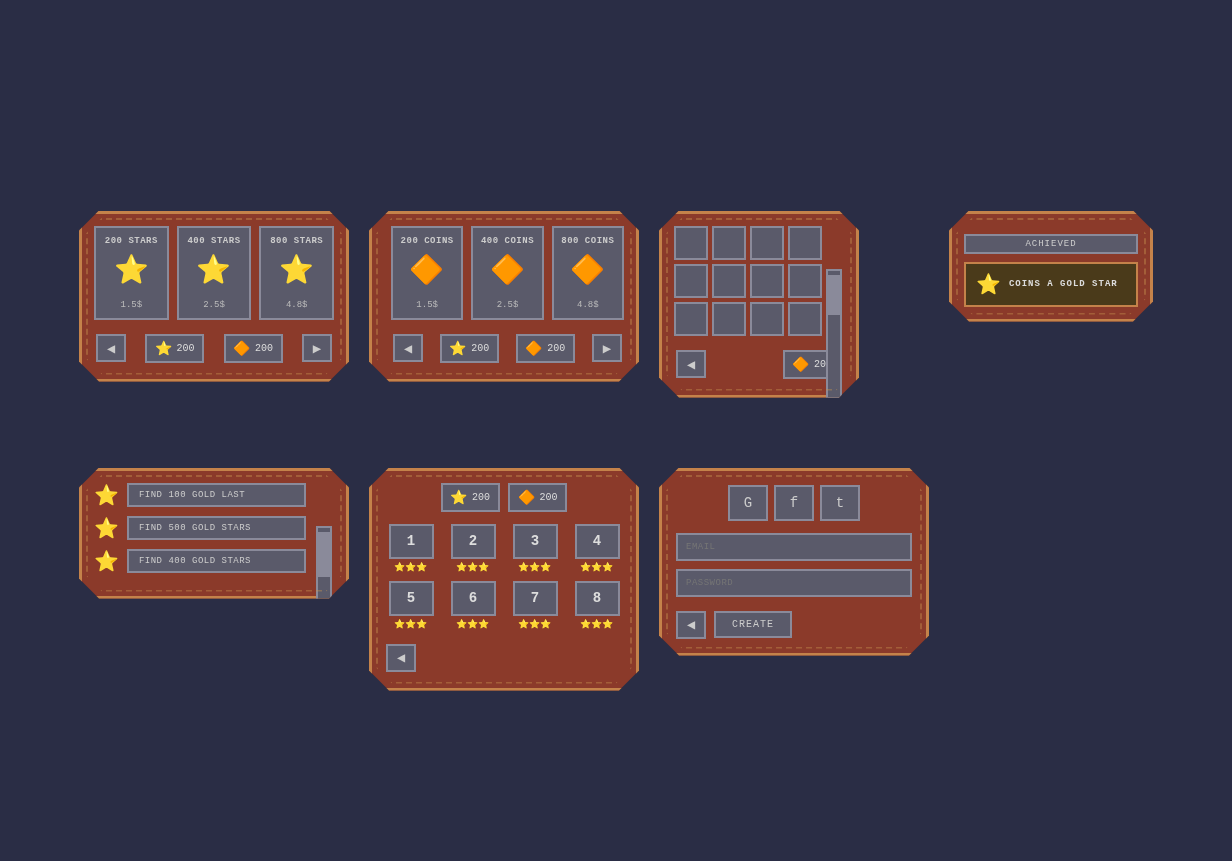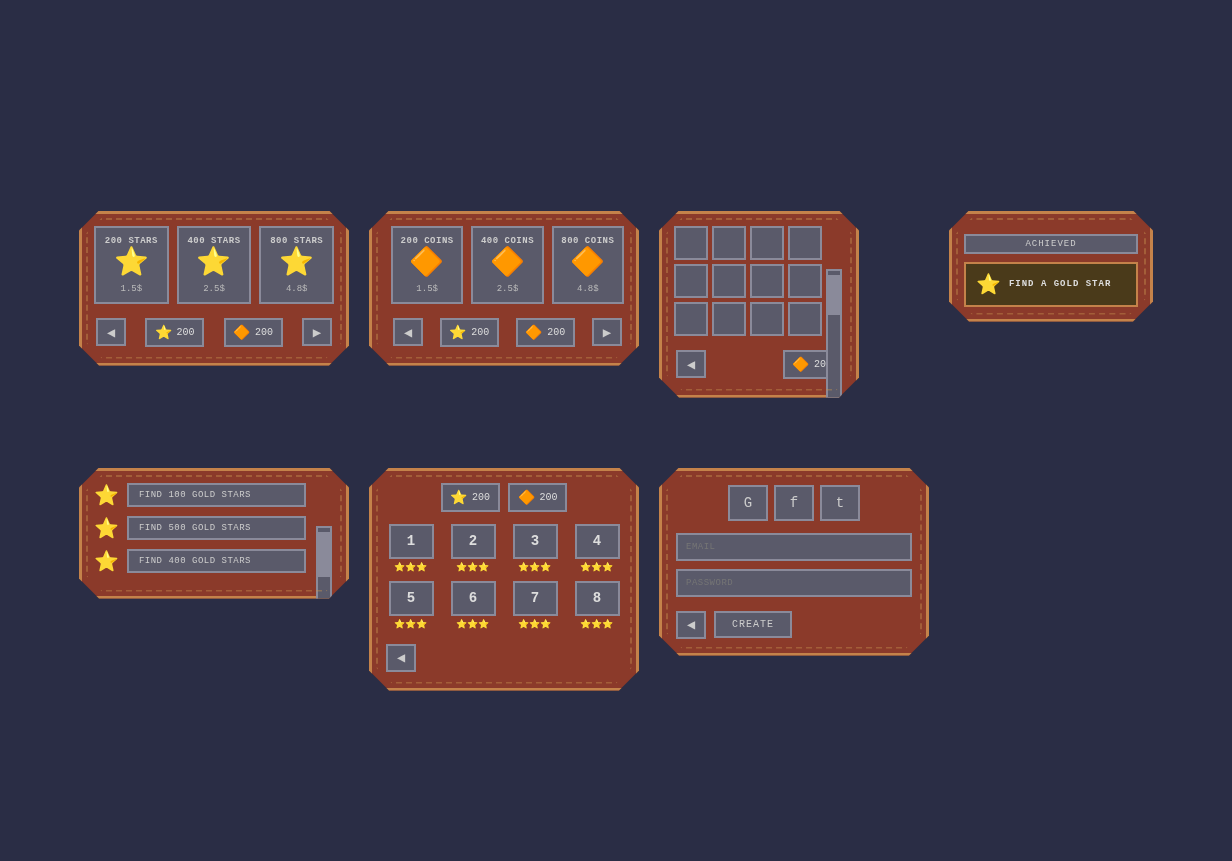--- a/index.html
+++ b/index.html
@@ -90,21 +90,21 @@
       margin-bottom: 10px;
     }
     .shop-item {
       background: #5a5a6a;
       border: 2px solid #8a8a9a;
       width: 76px;
       padding: 8px 5px;
       display: flex;
       flex-direction: column;
       align-items: center;
-      gap: 4px;
+      gap: 12px;
     }
     .shop-item-label {
       color: #ccc;
       font-size: 9px;
       text-align: center;
       font-weight: bold;
       letter-spacing: 0.5px;
     }
     .shop-item-icon {
       font-size: 28px;
@@ -446,30 +446,30 @@
         <span>200</span>
       </div>
     </div>
   </div>
 
   <div class="panel notif-panel" style="margin-top:40px;">
     <div class="panel-title-tab notification-tab">Notification</div>
     <div class="notif-achieved">ACHIEVED</div>
     <div class="notif-achievement">
       <span style="font-size:20px;color:#f5c518;">⭐</span>
-      <span class="notif-text">FIND A GOLD STAR</span>
+      <span class="notif-text">COINS A GOLD STAR</span>
     </div>
   </div>
 
   <div class="panel achievements-panel" style="position:relative;">
     <div class="panel-title-tab">Achievements</div>
     <div class="achievement-list" style="padding-right:28px;">
       <div class="achievement-item">
         <span class="achievement-star">⭐</span>
-        <div class="achievement-label">FIND 100 GOLD STARS</div>
+        <div class="achievement-label">FIND 100 GOLD LAST</div>
       </div>
       <div class="achievement-item">
         <span class="achievement-star">⭐</span>
         <div class="achievement-label">FIND 500 GOLD STARS</div>
       </div>
       <div class="achievement-item">
         <span class="achievement-star">⭐</span>
         <div class="achievement-label">FIND 400 GOLD STARS</div>
       </div>
     </div>

